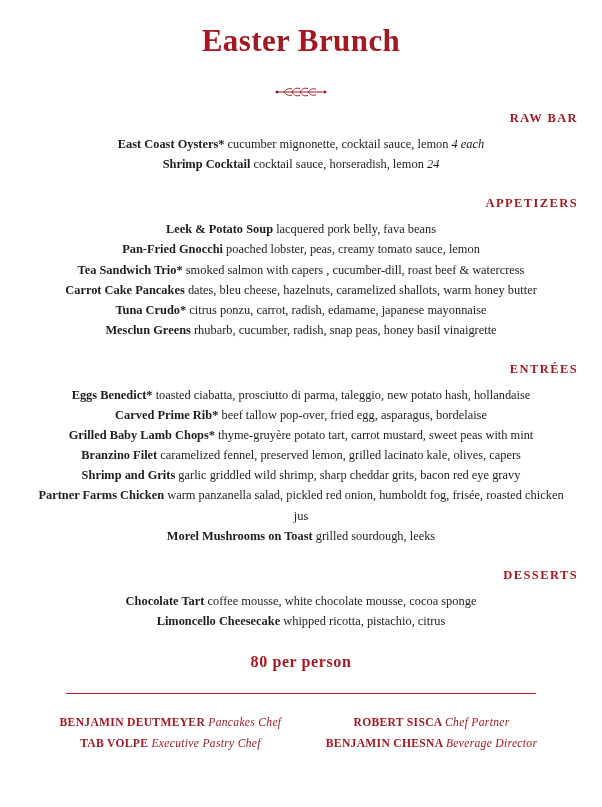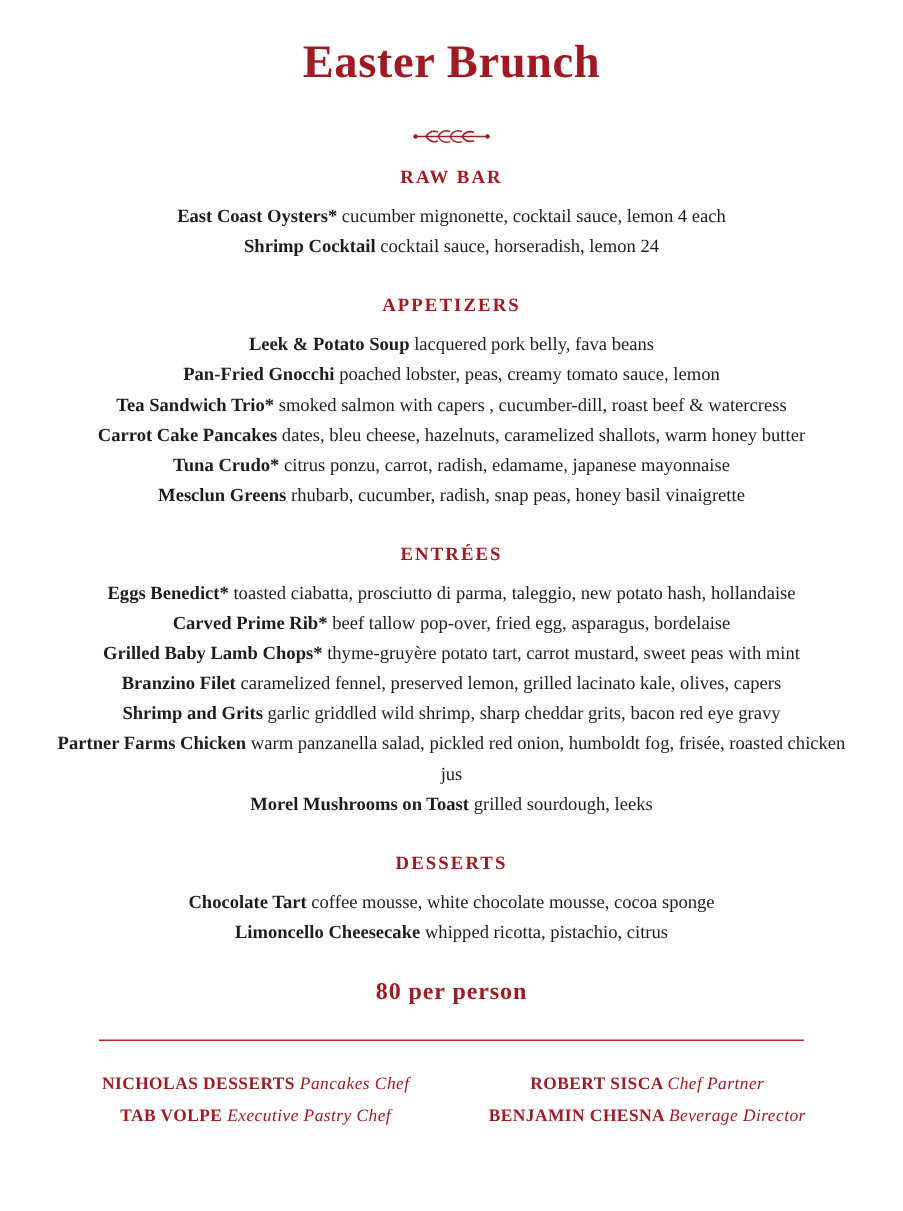--- a/index.html
+++ b/index.html
@@ -36,21 +36,21 @@
     margin-top: 22px;
     margin-bottom: 14px;
     height: 16px;
   }
   .ornament svg { display: inline-block; vertical-align: middle; }
 
   .section {
     margin-top: 4px;
   }
   .section-title {
-    text-align: center;
+    text-align: right;
     color: #9e1b24;
     font-size: 12.5px;
     font-weight: bold;
     letter-spacing: 1.4px;
     margin: 0 0 8px 0;
     font-family: "Liberation Serif", serif;
   }
   .item {
     text-align: center;
     font-size: 12.4px;
@@ -59,20 +59,21 @@
     margin: 0;
     padding: 0 6px;
   }
   .item .name {
     font-weight: bold;
   }
   .item .desc {
     font-weight: normal;
   }
   .item .price {
+    font-style: italic;
   }
   .gap-md { height: 18px; }
 
   .price-line {
     text-align: center;
     color: #9e1b24;
     font-weight: bold;
     font-size: 16px;
     letter-spacing: 0.6px;
     margin-top: 22px;
@@ -225,21 +226,21 @@
     </p>
   </div>
 
   <div class="price-line">80 per person</div>
 
   <div class="divider"></div>
 
   <div class="staff">
     <div class="staff-col">
       <div class="staff-line">
-        <span>NICHOLAS DESSERTS</span>
+        <span>BENJAMIN DEUTMEYER</span>
         <span class="role">Pancakes Chef</span>
       </div>
       <div class="staff-line">
         <span>TAB VOLPE</span>
         <span class="role">Executive Pastry Chef</span>
       </div>
     </div>
     <div class="staff-col">
       <div class="staff-line">
         <span>ROBERT SISCA</span>

